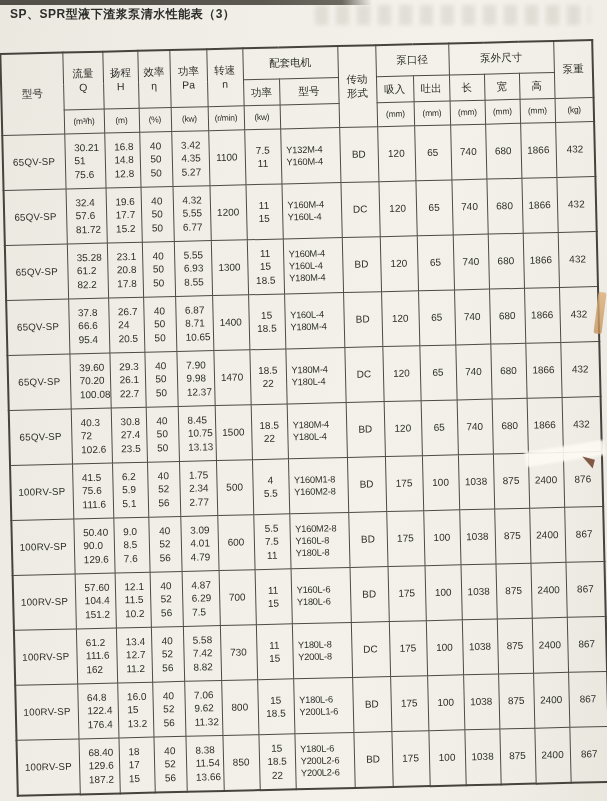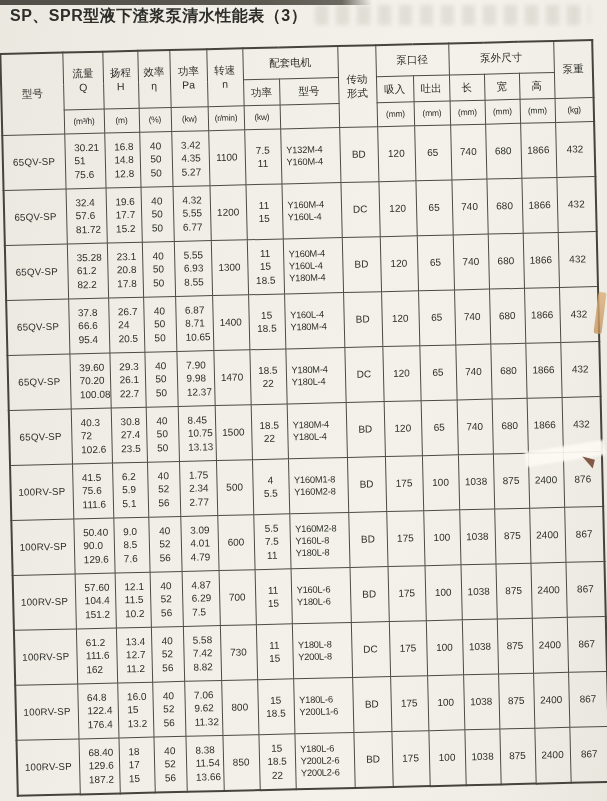--- a/index.html
+++ b/index.html
@@ -33,21 +33,21 @@
     background:rgba(252,250,243,.92);transform:rotate(-9deg);
     filter:blur(1px);
   }
   .stain-triangle{
     position:absolute;top:458px;left:581px;width:0;height:0;
     border-left:13px solid transparent;border-top:9px solid #6e4028;
     transform:rotate(14deg);opacity:.85;
   }
   .title{
     position:absolute;left:10px;top:6px;margin:0;
-    font-size:16px;font-weight:bold;color:#2d2d2a;letter-spacing:.5px;
+    font-size:12px;font-weight:bold;color:#2d2d2a;letter-spacing:.5px;
     white-space:nowrap;
   }
   .table-wrap{
     position:absolute;left:8px;top:46px;width:592px;
     transform:rotate(-1.35deg);transform-origin:50% 50%;
   }
   table{
     border-collapse:collapse;table-layout:fixed;width:592px;
     border:2px solid #44433c;
   }

